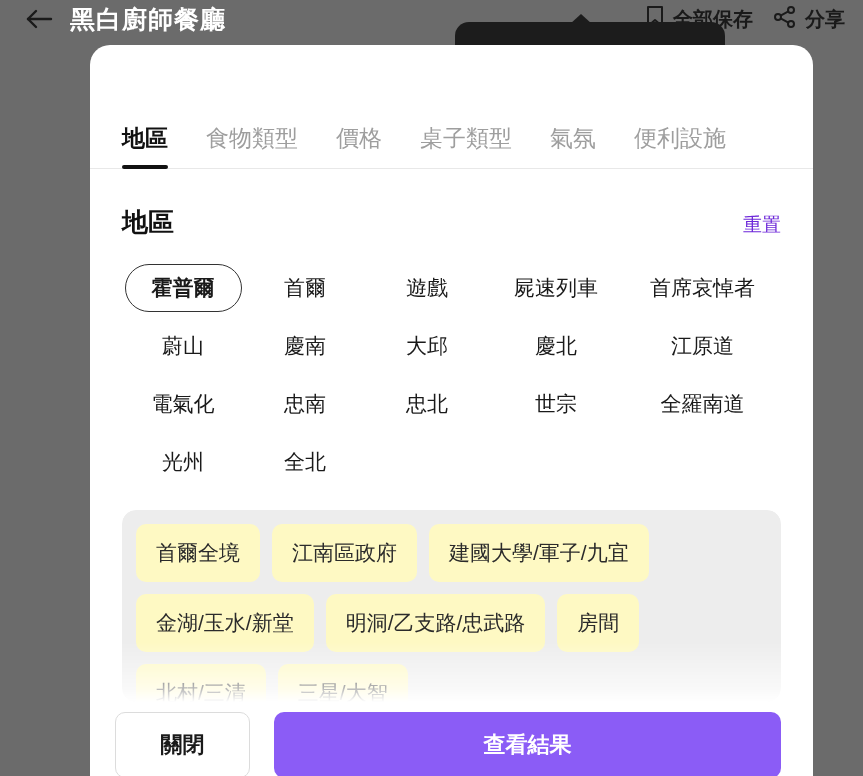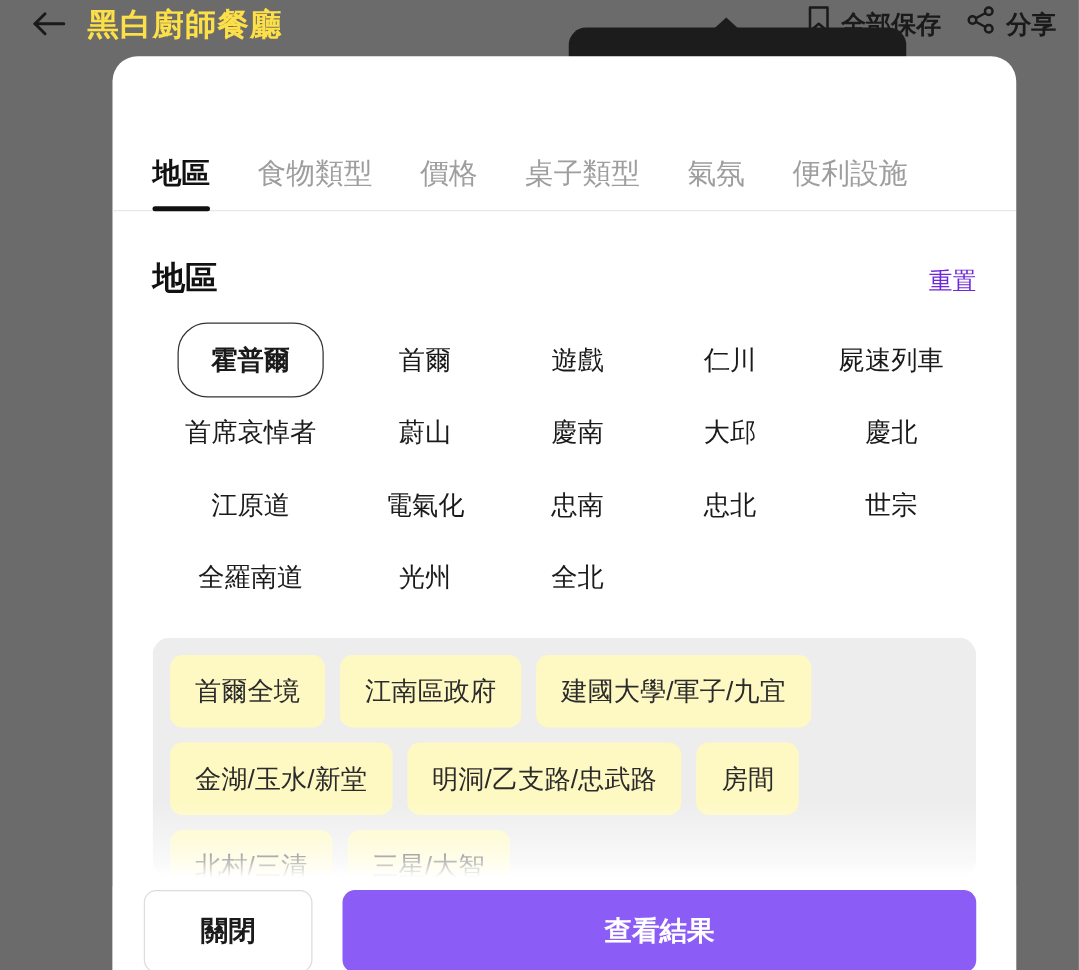--- a/index.html
+++ b/index.html
@@ -46,21 +46,21 @@
     flex: 0 0 auto;
     display: flex;
     align-items: center;
     justify-content: center;
   }
   .back-icon svg { display: block; }
 
   .hdr-title {
     font-size: 25px;
     font-weight: 700;
-    color: #fde047;
+    color: #ffffff;
     letter-spacing: 1px;
     white-space: nowrap;
   }
 
   .hdr-right {
     display: flex;
     align-items: center;
     gap: 20px;
     flex: 0 0 auto;
   }
@@ -179,21 +179,21 @@
     height: 48px;
     display: flex;
     align-items: center;
     justify-content: center;
     cursor: pointer;
   }
   .region-pill {
     display: inline-flex;
     align-items: center;
     justify-content: center;
-    height: 60px;
+    height: 48px;
     padding: 4px 26px;
     font-size: 21px;
     color: #1a1a1a;
     font-weight: 500;
     border-radius: 24px;
     white-space: nowrap;
   }
   .region-pill.selected {
     border: 1.5px solid #333;
     font-weight: 700;
@@ -329,23 +329,20 @@
         <div class="region-cell">
           <span class="region-pill selected">霍普爾</span>
         </div>
         <div class="region-cell">
           <span class="region-pill">首爾</span>
         </div>
         <div class="region-cell">
           <span class="region-pill">遊戲</span>
         </div>
         <div class="region-cell">
-          <span class="region-pill">仁川</span>
-        </div>
-        <div class="region-cell">
           <span class="region-pill">屍速列車</span>
         </div>
         <div class="region-cell">
           <span class="region-pill">首席哀悼者</span>
         </div>
         <div class="region-cell">
           <span class="region-pill">蔚山</span>
         </div>
         <div class="region-cell">
           <span class="region-pill">慶南</span>

